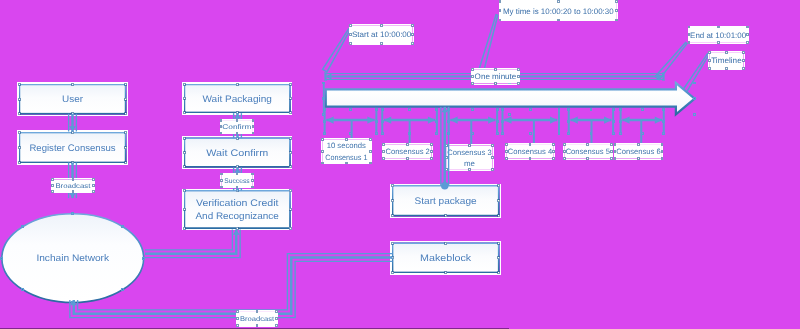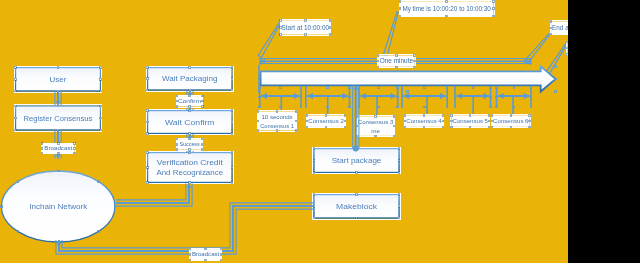--- a/index.html
+++ b/index.html
@@ -1,17 +1,17 @@
 <!DOCTYPE html>
 <html><head>
 <meta charset="utf-8">
 <style>
   html,body{margin:0;padding:0;background:#000;-webkit-font-smoothing:antialiased;}
   text{-webkit-font-smoothing:antialiased;}
-  #stage{position:relative;width:568px;height:263px;background:#eab308;overflow:hidden;
+  #stage{position:relative;width:640px;height:263px;background:#d946ef;overflow:hidden;
     font-family:"Liberation Sans", sans-serif;}
   svg#diagram{position:absolute;left:0;top:0;}
   .boxtext{fill:#4a7ebb;font-size:7.6px;font-family:"Liberation Sans",sans-serif;text-anchor:middle;}
   .smalltext{fill:#3d72ab;font-size:5.4px;font-family:"Liberation Sans",sans-serif;text-anchor:middle;}
   .conslabel{fill:#3d72ab;font-size:6.2px;font-family:"Liberation Sans",sans-serif;text-anchor:middle;}
   .callouttext{fill:#3a6ea8;font-size:6.3px;font-family:"Liberation Sans",sans-serif;text-anchor:middle;}
 </style>
 </head>
 <body>
 

